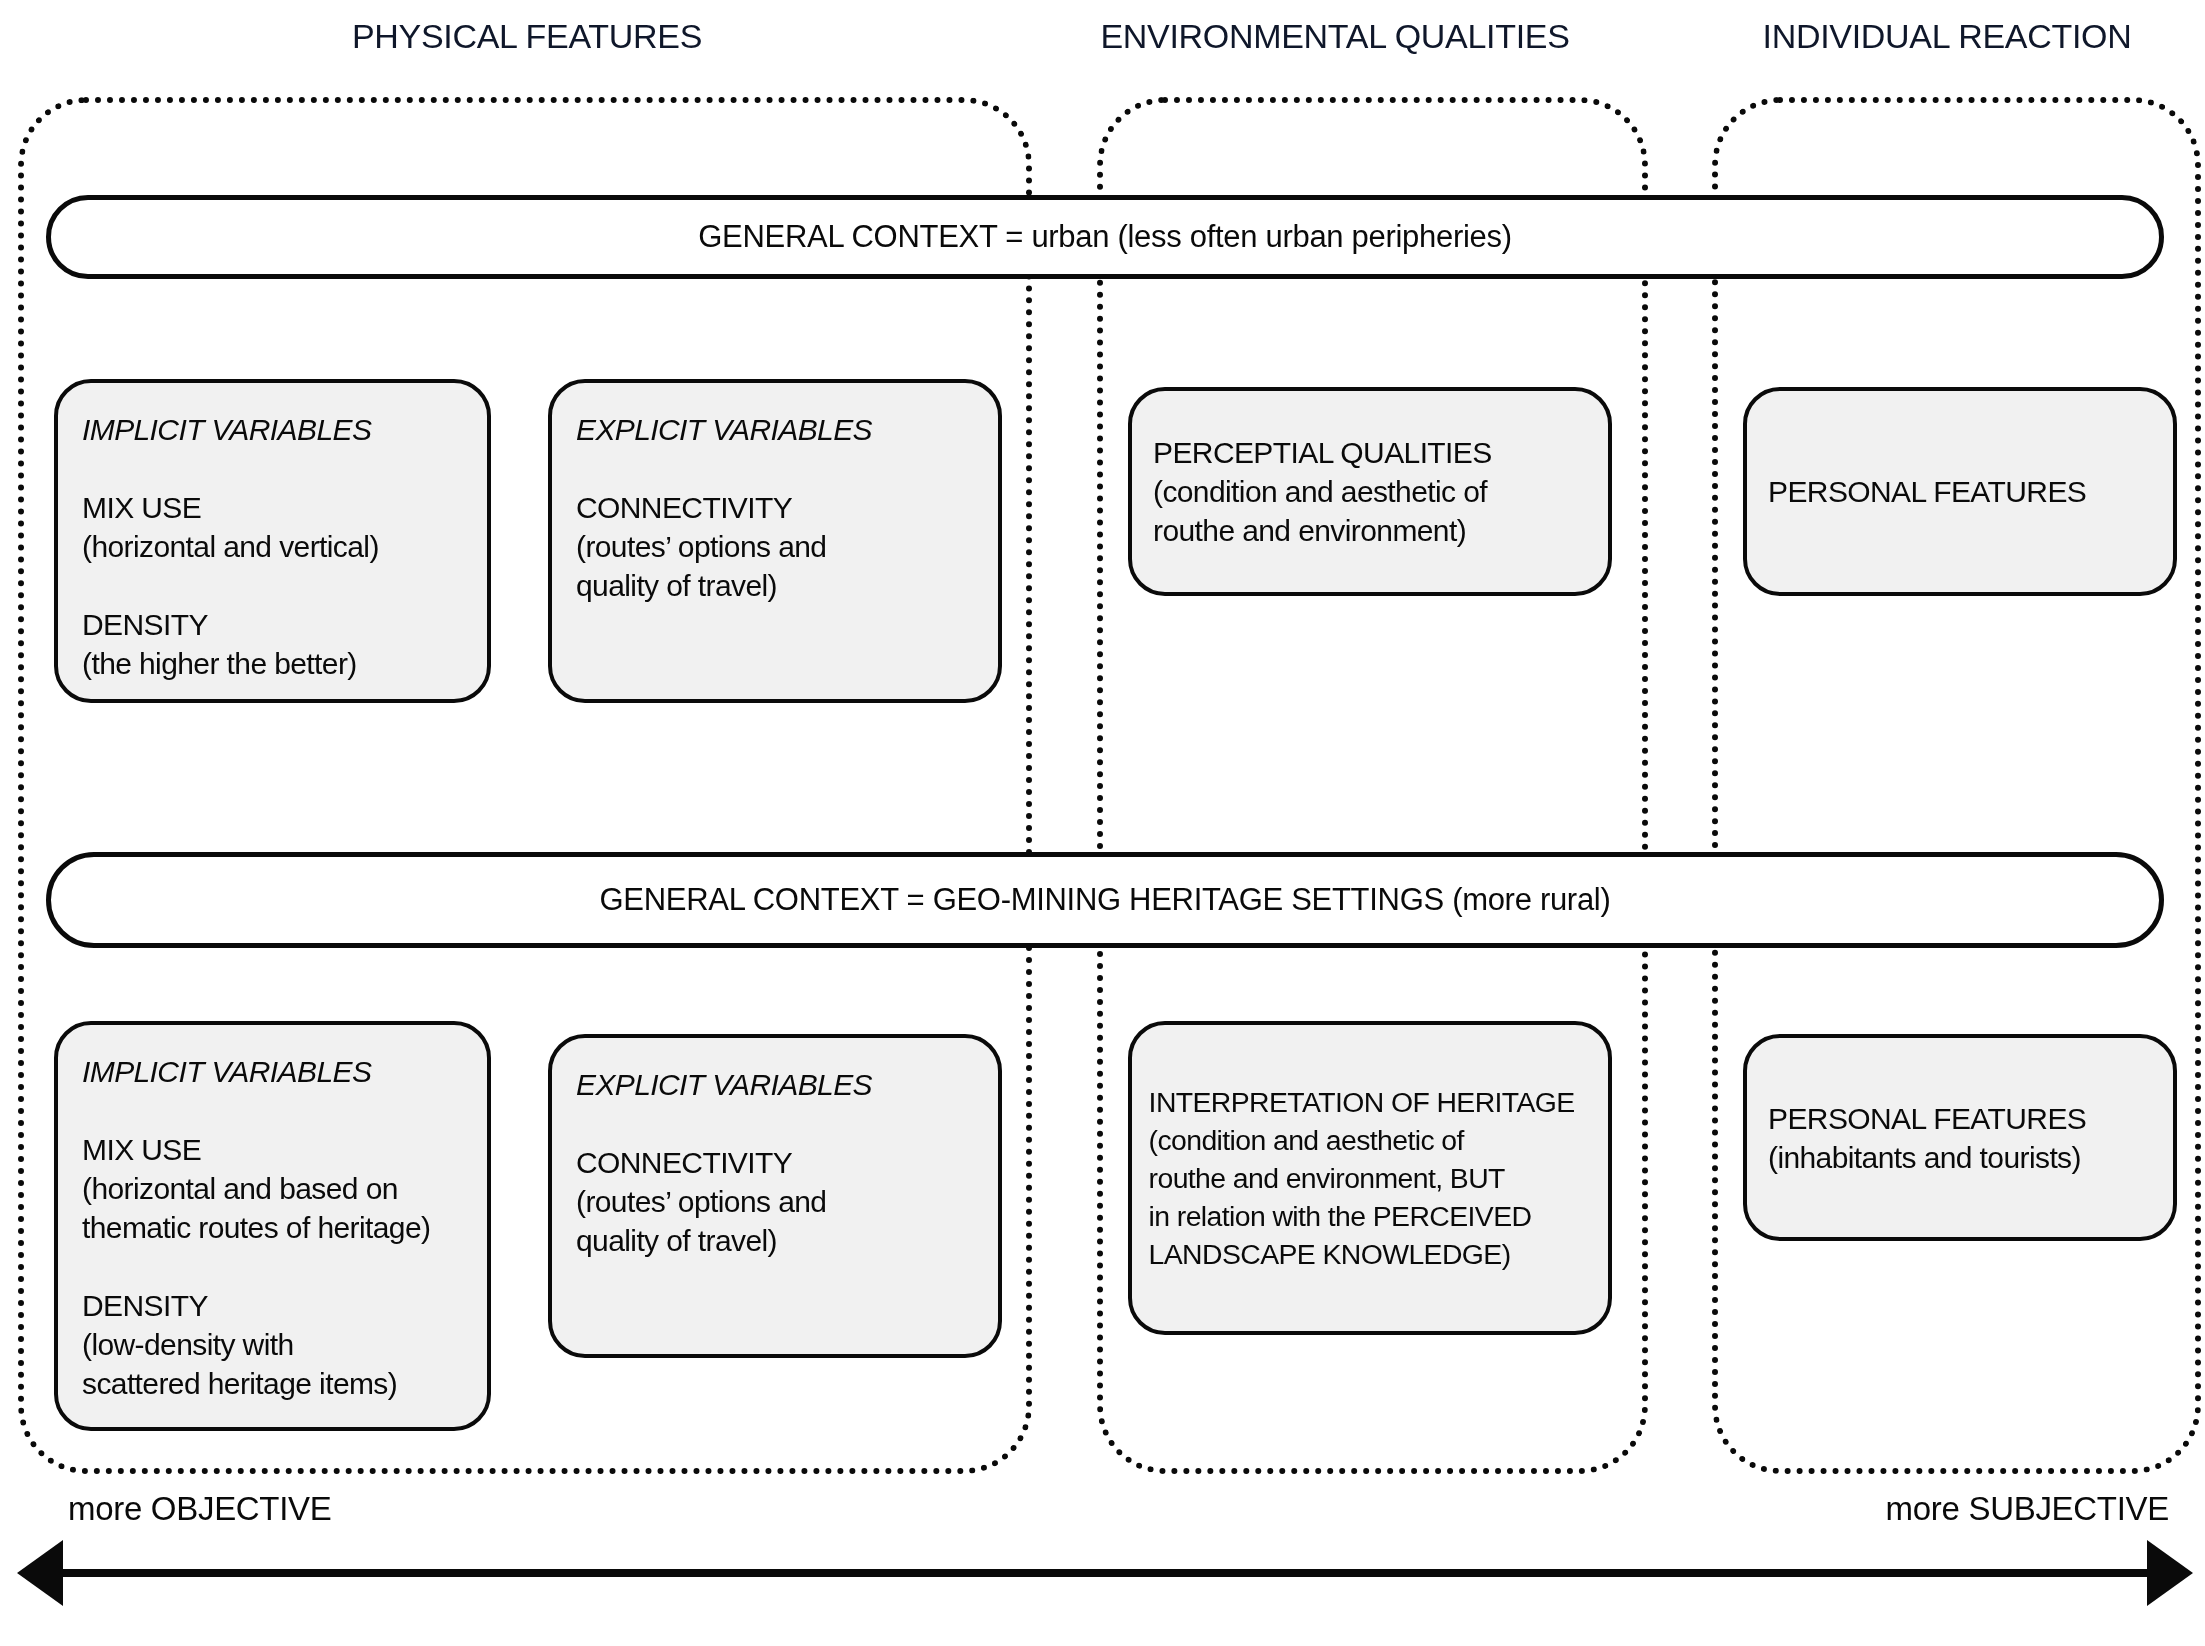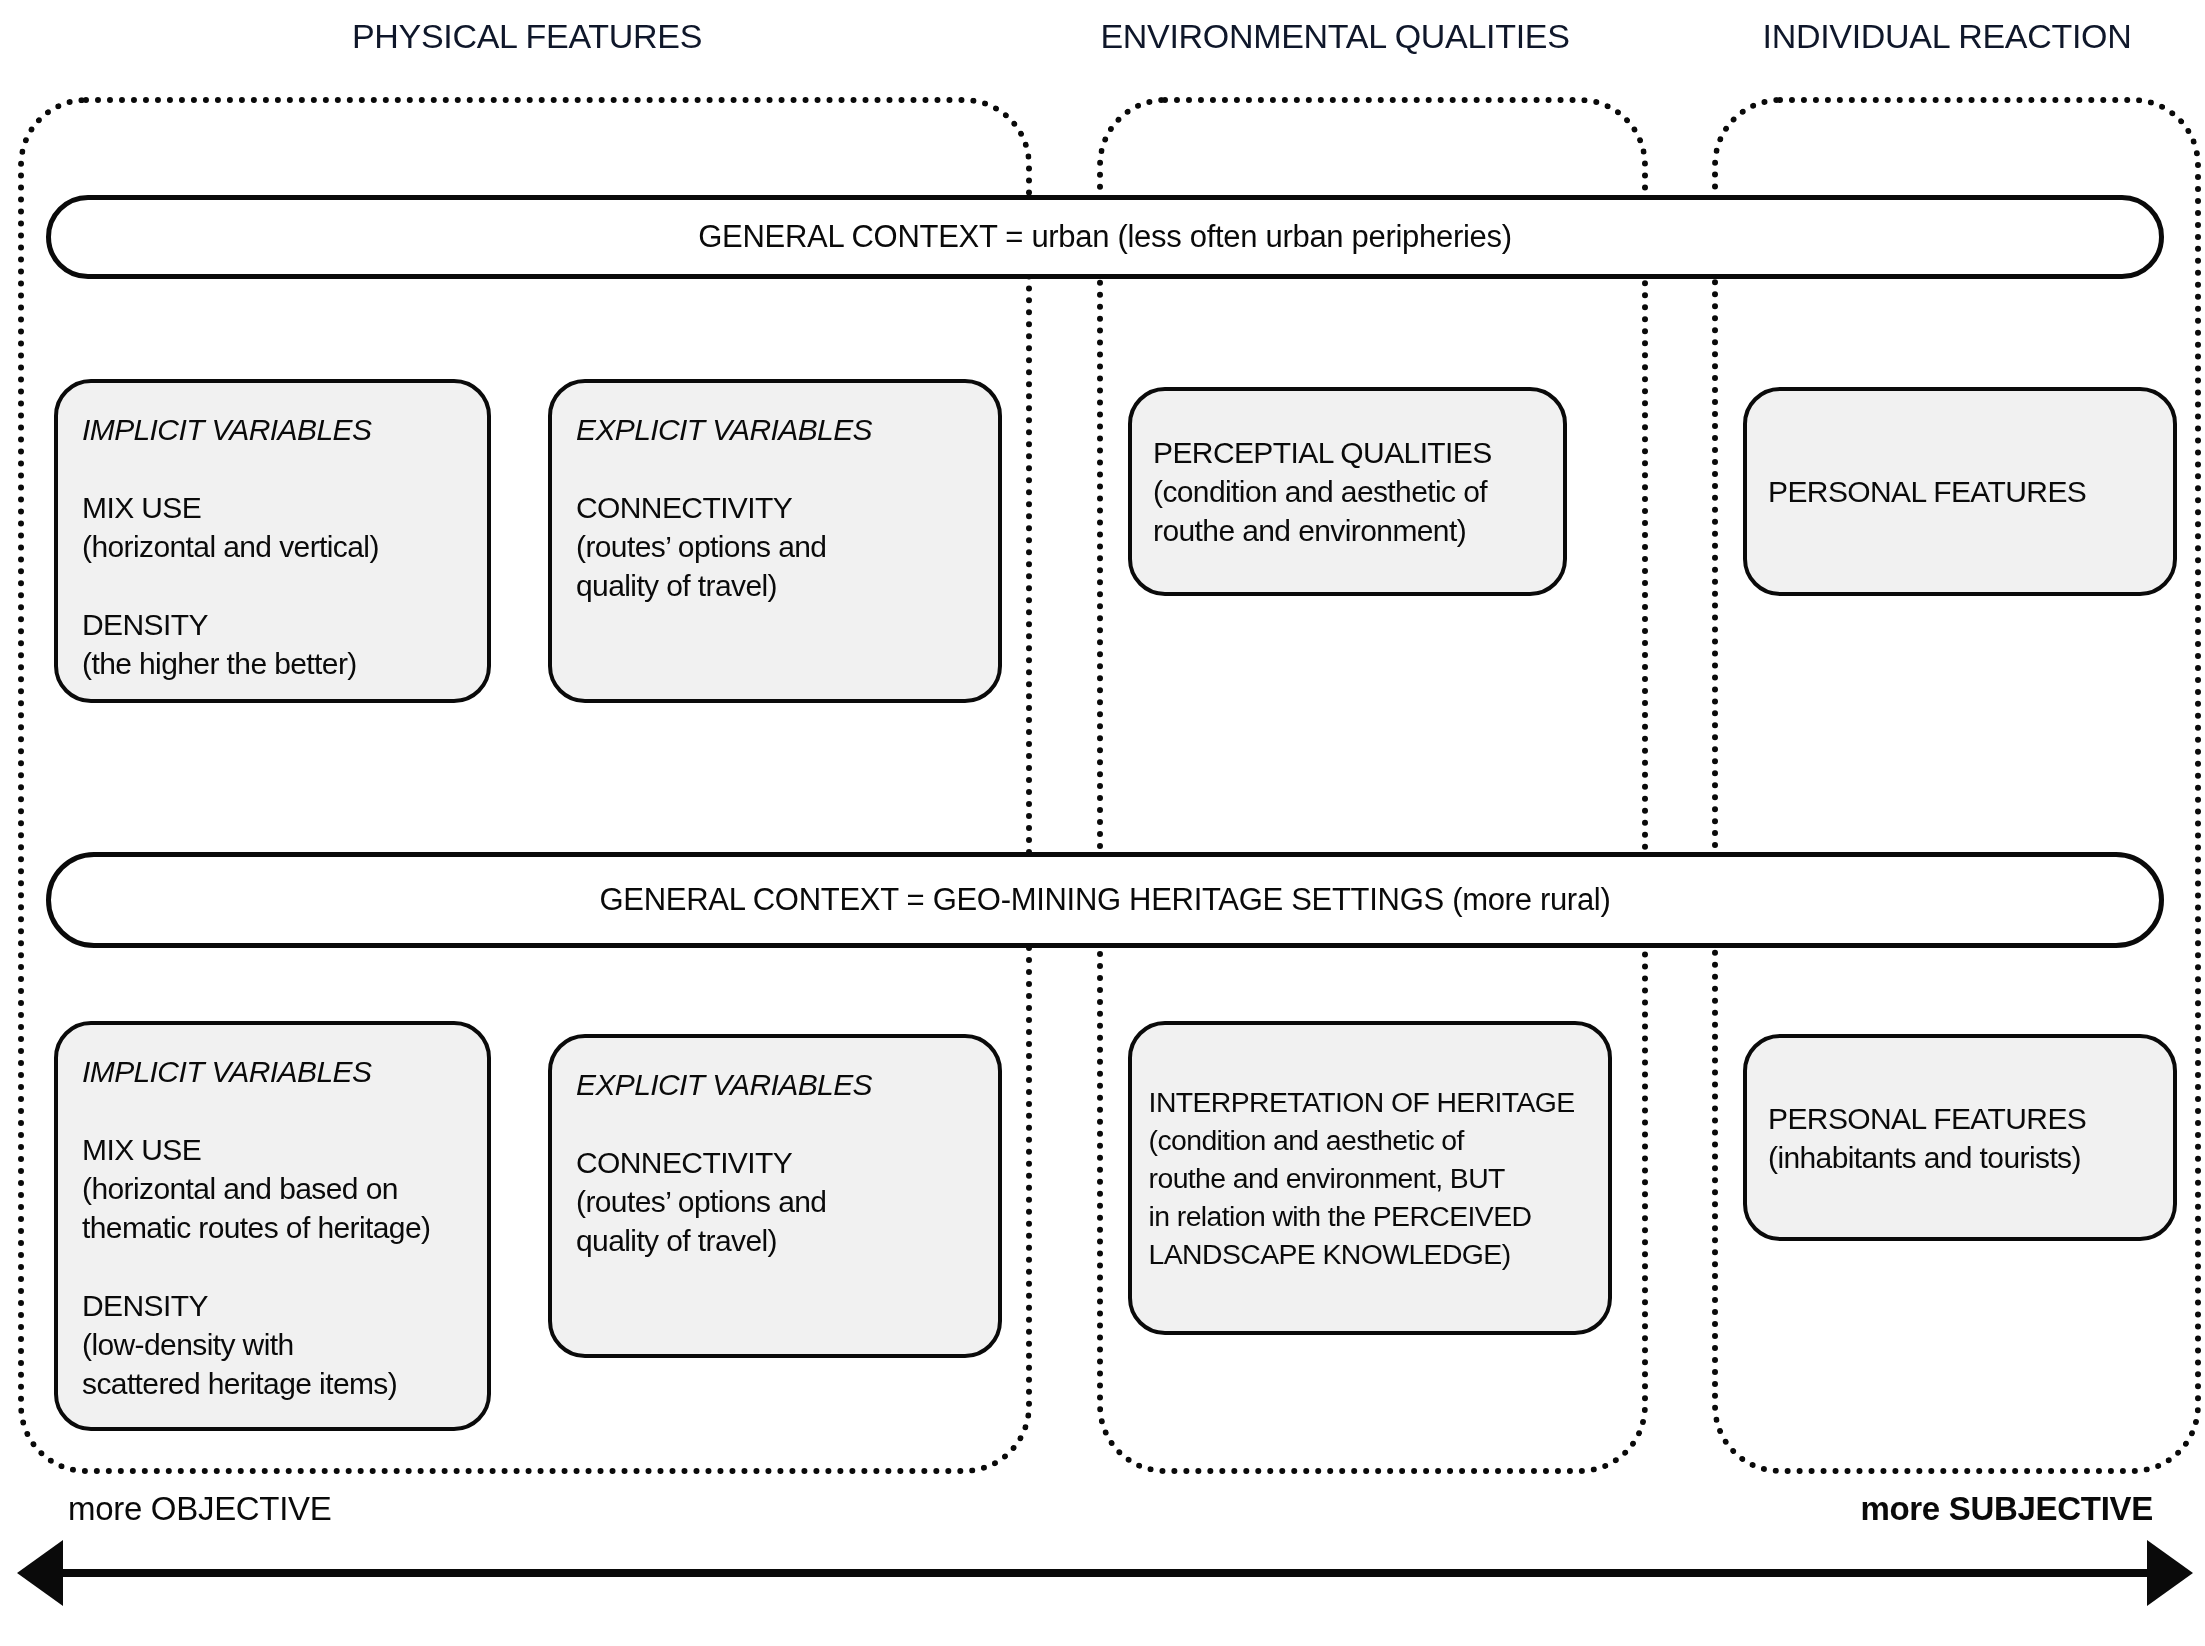--- a/index.html
+++ b/index.html
@@ -75,35 +75,35 @@
   .gbox.center-v {
     display: flex;
     flex-direction: column;
     justify-content: center;
     padding-top: 0;
     padding-bottom: 0;
   }
 
   #box-urban-implicit     { left: 54px;   top: 379px;  width: 437px; height: 324px; }
   #box-urban-explicit     { left: 548px;  top: 379px;  width: 454px; height: 324px; }
-  #box-urban-perceptual   { left: 1128px; top: 387px;  width: 439px; height: 209px; padding-left: 21px; padding-right: 18px; }
+  #box-urban-perceptual   { left: 1128px; top: 387px;  width: 484px; height: 209px; padding-left: 21px; padding-right: 18px; }
   #box-urban-personal     { left: 1743px; top: 387px;  width: 434px; height: 209px; padding-left: 21px; padding-right: 13px; }
   #box-heritage-implicit  { left: 54px;   top: 1021px; width: 437px; height: 410px; }
   #box-heritage-explicit  { left: 548px;  top: 1034px; width: 454px; height: 324px; }
   #box-heritage-interpretation { left: 1128px; top: 1021px; width: 484px; height: 314px; padding-left: 16.6px; padding-right: 4px; font-size: 28.4px; line-height: 38px; }
   #box-heritage-personal  { left: 1743px; top: 1034px; width: 434px; height: 207px; padding-left: 21px; padding-right: 15px; }
 
   .axis-label {
     position: absolute;
     font-size: 33px;
     letter-spacing: -0.3px;
     white-space: nowrap;
   }
   #axis-label-left  { left: 68px; top: 1490px; }
-  #axis-label-right { right: 52px; top: 1490px; font-weight: bold; }
+  #axis-label-right { right: 36px; top: 1490px; }
 
   .axis-line {
     position: absolute;
     left: 34px;
     top: 1569px;
     width: 2137px;
     height: 7.7px;
     background: #0a0a0a;
   }
   .arrow-head { position: absolute; width: 0; height: 0; }

